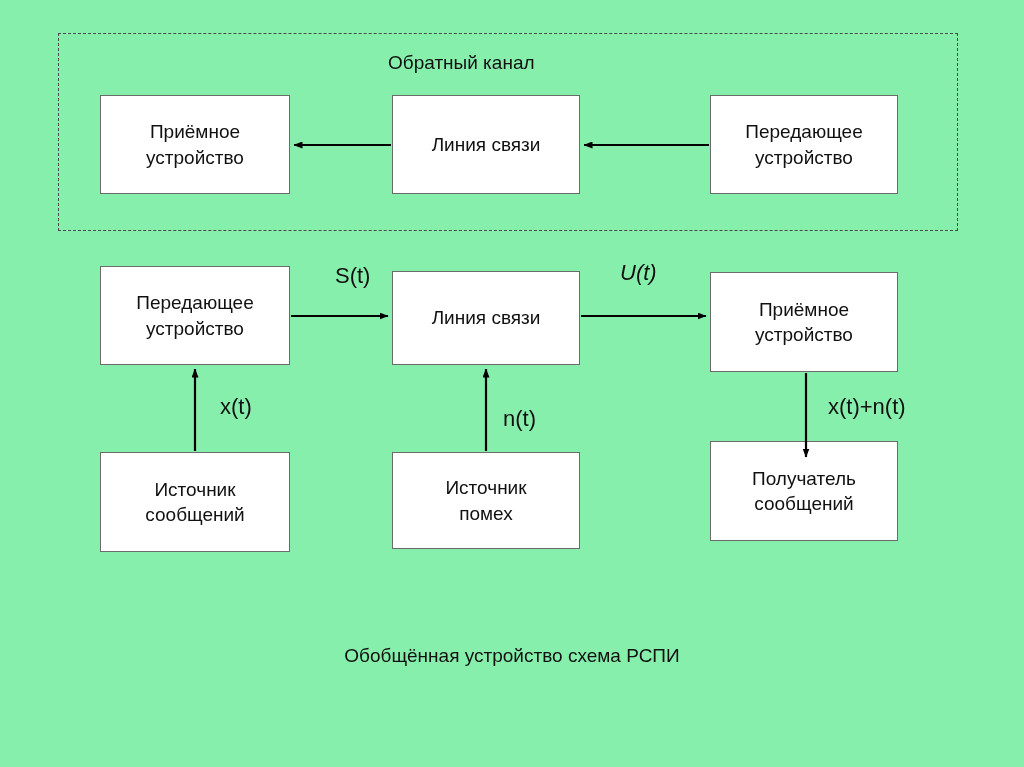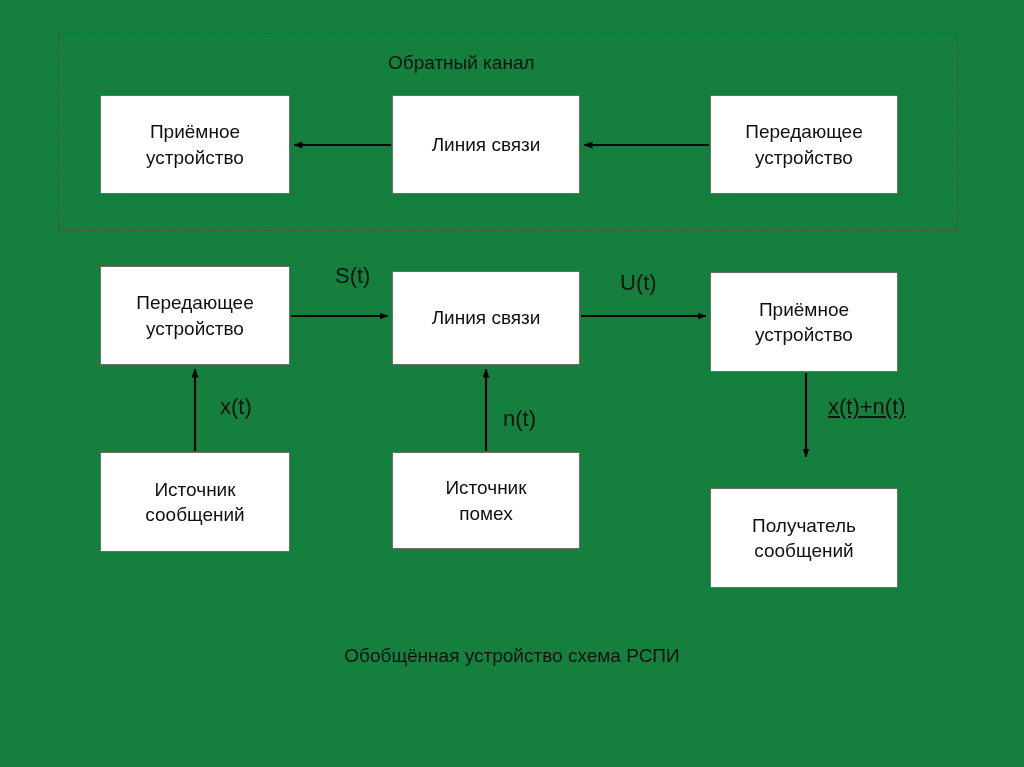--- a/index.html
+++ b/index.html
@@ -8,21 +8,21 @@
     background: #ffffff;
   }
   body {
     font-family: "Liberation Sans", sans-serif;
     color: #000000;
   }
   #canvas {
     position: relative;
     width: 1024px;
     height: 767px;
-    background: #15803d;
+    background: #86efac;
     overflow: hidden;
   }
   .dashed-region {
     position: absolute;
     box-sizing: border-box;
     border: 1.5px dashed #4a4a4a;
     background: transparent;
   }
   .node-box {
     position: absolute;
@@ -90,32 +90,32 @@
 
   <div class="node-box" style="left:710px; top:272px; width:188px; height:100px;">Приёмное
 устройство</div>
 
   <div class="node-box" style="left:100px; top:452px; width:190px; height:100px;">Источник
 сообщений</div>
 
   <div class="node-box" style="left:392px; top:452px; width:188px; height:97px;">Источник
 помех</div>
 
-  <div class="node-box" style="left:710px; top:488px; width:188px; height:100px;">Получатель
+  <div class="node-box" style="left:710px; top:441px; width:188px; height:100px;">Получатель
 сообщений</div>
 
   <div class="label" style="left:335px; top:263px;">S(t)</div>
 
-  <div class="label" style="left:620px; top:270px;">U(t)</div>
+  <div class="label" style="left:620px; top:260px;font-style:italic;">U(t)</div>
 
   <div class="label" style="left:220px; top:394px;">x(t)</div>
 
   <div class="label" style="left:503px; top:406px;">n(t)</div>
 
-  <div class="label" style="left:828px; top:394px;text-decoration:underline;">x(t)+n(t)</div>
+  <div class="label" style="left:828px; top:394px;">x(t)+n(t)</div>
 
   <svg class="edges" viewBox="0 0 1024 767" xmlns="http://www.w3.org/2000/svg">
     <defs>
       <marker id="arrowhead" markerWidth="9" markerHeight="7" refX="8.5" refY="3.5" orient="auto" markerUnits="userSpaceOnUse">
         <polygon points="0 0, 9 3.5, 0 7" fill="#000000"></polygon>
       </marker>
     </defs>
 
     <line x1="709" y1="145" x2="584" y2="145" stroke="#000000" stroke-width="2.2" marker-end="url(#arrowhead)"></line>
 

